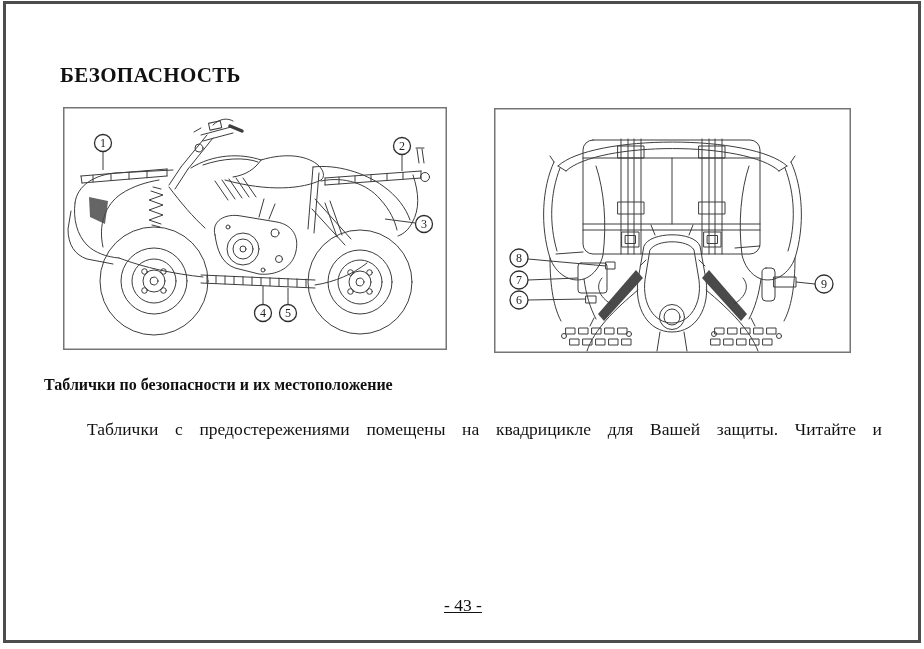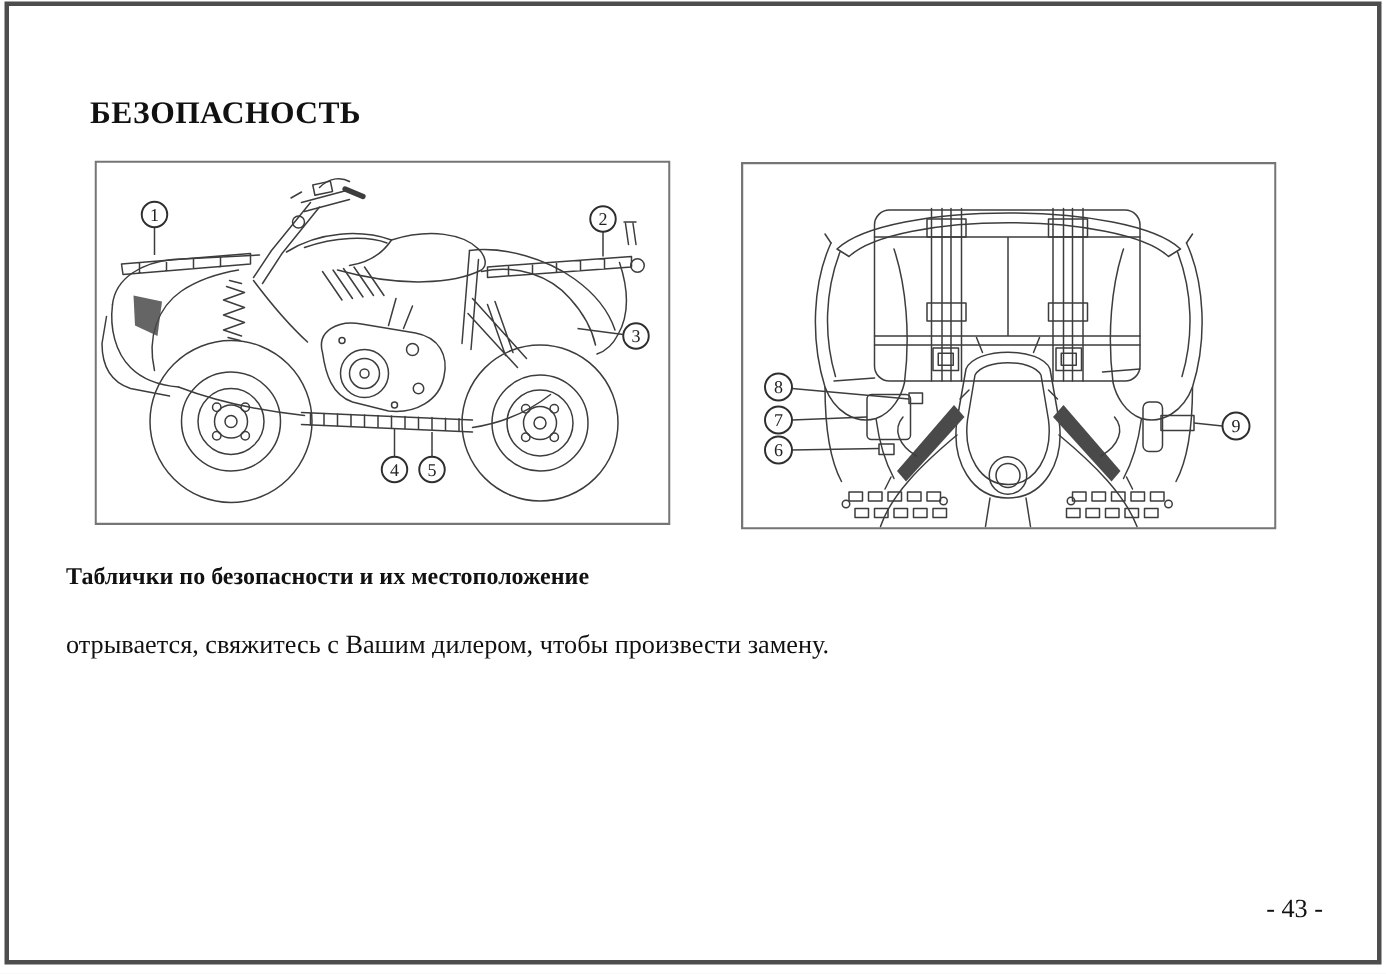--- a/index.html
+++ b/index.html
@@ -11,22 +11,22 @@
        letter-spacing:0.3px;white-space:nowrap;}
   .figure{position:absolute;}
   .fig-left{left:63px;top:107px;width:384px;height:243px;}
   .fig-right{left:494px;top:108px;width:357px;height:245px;}
   .section-title{position:absolute;left:44px;top:376px;font-size:16px;font-weight:bold;
        white-space:nowrap;}
   .para{position:absolute;left:44px;top:416px;width:838px;font-size:17.5px;line-height:27px;}
   .para .line{width:838px;}
   .para .line.just{text-align:justify;text-align-last:justify;}
   .para .line.indent{text-indent:43px;}
-  .page-number{position:absolute;left:44px;top:595px;width:838px;text-align:right;
-       font-size:17.5px;}
+  .page-number{position:absolute;left:44px;top:595px;width:838px;text-align:center;
+       font-size:17.5px;text-decoration:underline;}
   svg .draw{stroke:#3d3d3d;stroke-width:1;fill:none;stroke-linecap:round;stroke-linejoin:round;}
   svg .frame{stroke:#757575;stroke-width:1.5;fill:none;}
   svg .dark{fill:#4a4a4a;stroke:none;}
   svg .callout-circle{fill:#ffffff;stroke:#2e2e2e;stroke-width:1.3;}
   svg .callout-num{font-family:"Liberation Serif",serif;font-size:12px;fill:#222222;
        text-anchor:middle;}
   svg .leader{stroke:#3d3d3d;stroke-width:1;fill:none;}
 </style>
 </head>
 <body>
@@ -223,16 +223,16 @@
     <text class="callout-num" x="25" y="196">6</text>
     <circle class="callout-circle" cx="330" cy="176" r="9"></circle>
     <text class="callout-num" x="330" y="180">9</text>
   </g>
 </svg>
 </div>
 
 <div class="section-title">Таблички по безопасности и их местоположение</div>
 
 <div class="para">
-  <div class="line">отрывается, свяжитесь с Вашим дилером, чтобы произвести замену.</div>
+  <div class="line just indent">Таблички с предостережениями помещены на квадрицикле для Вашей защиты. Читайте и</div>
 </div>
 
 <div class="page-number">- 43 -</div>
 
 </body></html>

